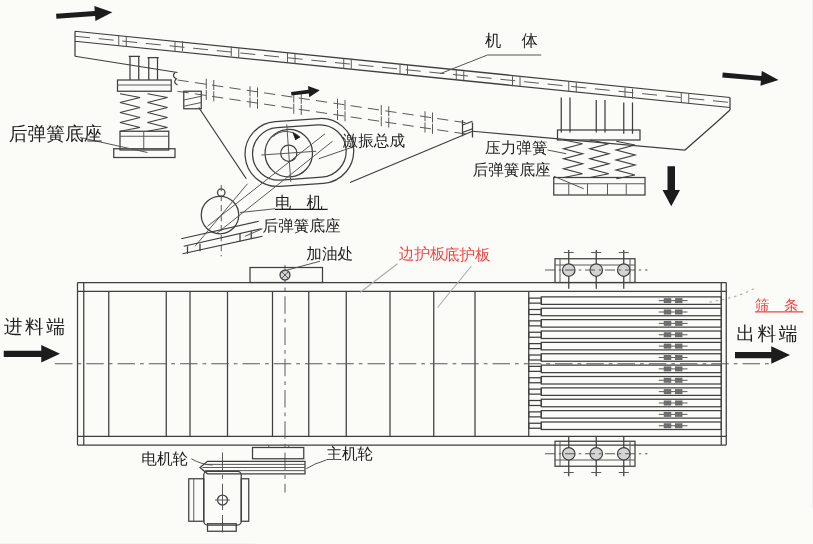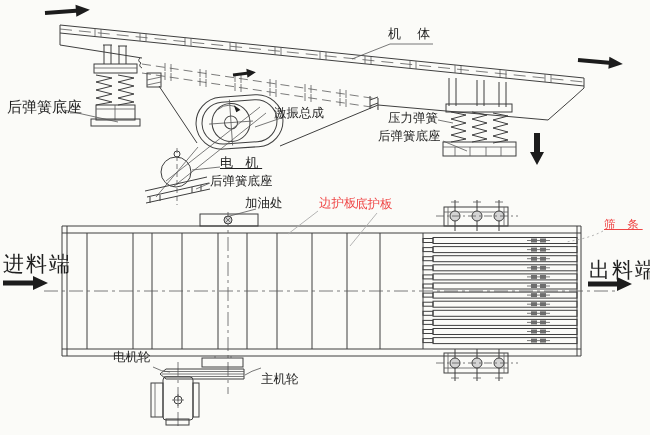--- a/index.html
+++ b/index.html
@@ -1,25 +1,25 @@
 <!DOCTYPE html>
 <html><head>
 <meta charset="utf-8">
 <style>
   html,body{margin:0;padding:0;background:#e8e8e8;}
   .stage{position:relative;width:650px;height:435px;background:#fbfbf8;overflow:hidden;
          font-family:"DejaVu Serif","Liberation Serif",serif;}
   .stage svg{position:absolute;left:0;top:0;}
   .lbl{position:absolute;color:#1f1f1f;font-size:12.5px;line-height:1.1;white-space:nowrap;}
-  .lbl.big{font-size:21px;letter-spacing:2px;}
+  .lbl.big{font-size:15px;letter-spacing:2px;}
   .lbl.muted{color:#ef4444;}
   .ls6{letter-spacing:6px;}
   .ls4{letter-spacing:4px;text-decoration:underline;}
   .fs11{font-size:15px;}
-  .fs115{font-size:11.5px;}
+  .fs115{font-size:11.5px;margin-top:20px;}
   .fs13{font-size:13px;}
   
   .ln{stroke:#3f3f3f;stroke-width:1;fill:none;}
   .thin{stroke:#5a5a5a;stroke-width:.8;fill:none;}
   .leader{stroke:#555;stroke-width:.8;fill:none;}
   .gleader{stroke:#ababab;stroke-width:.9;fill:none;}
   .arrow{fill:#1c1c1c;stroke:none;}
   .bolt{fill:#d4d4d4;stroke:#3f3f3f;stroke-width:1;}
   .clip{fill:#6e6e6e;stroke:none;}
 </style>
@@ -223,16 +223,16 @@
 <div class="lbl fs13 ls4" style="left:220px;top:156px">电 机</div>
 <div class="lbl" style="left:210px;top:174px">后弹簧底座</div>
 <div class="lbl" style="left:388px;top:111px">压力弹簧</div>
 <div class="lbl" style="left:378px;top:129px">后弹簧底座</div>
 <div class="lbl" style="left:245px;top:196px">加油处</div>
 <div class="lbl muted" style="left:319px;top:196px">边护板</div>
 <div class="lbl muted" style="left:355px;top:197px">底护板</div>
 <div class="lbl muted fs115 ls4" style="left:604px;top:218px">筛 条</div>
 <div class="lbl big" style="left:3px;top:253px">进料端</div>
 <div class="lbl big" style="left:589px;top:259px">出料端</div>
-<div class="lbl" style="left:113px;top:350px">电机轮</div>
-<div class="lbl" style="left:261px;top:372px">主机轮</div>
+<div class="lbl" style="left:113px;top:360px">电机轮</div>
+<div class="lbl" style="left:261px;top:356px">主机轮</div>
 
 </div>
 
 </body></html>

